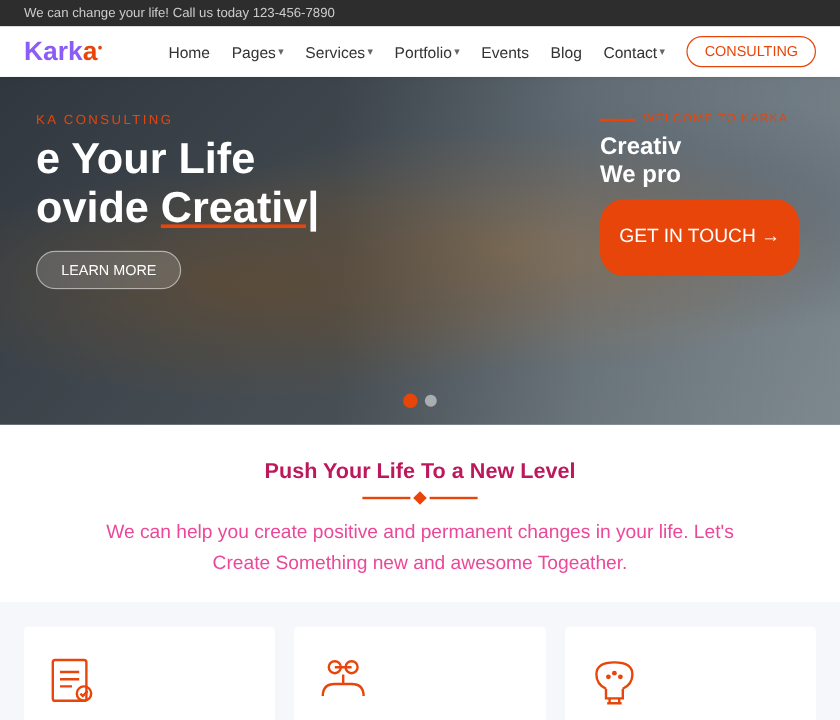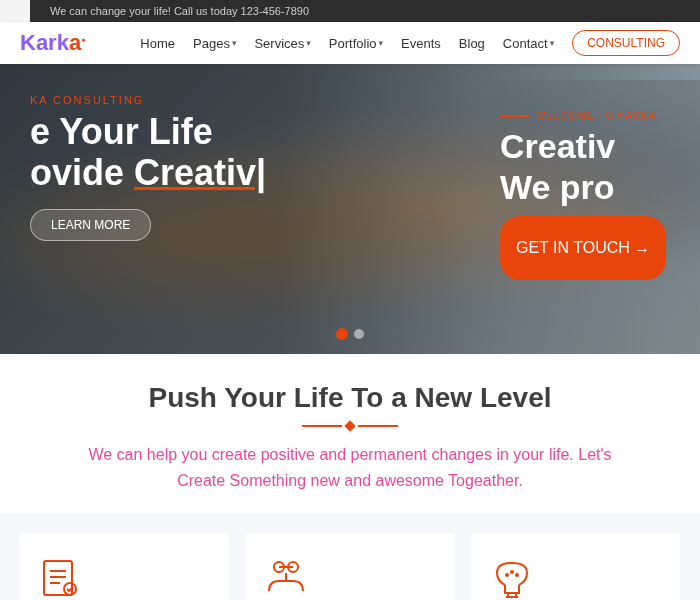--- a/index.html
+++ b/index.html
@@ -6,21 +6,20 @@
     body { font-family: Arial, sans-serif; width: 700px; height: 600px; overflow: hidden; background: #f5f5f5; }
 
     
     .top-bar {
       background: #2d2d2d;
       color: #ccc;
       font-size: 11px;
       padding: 5px 20px;
       display: flex;
       justify-content: space-between;
-      margin-left: 30px;
     }
     .top-bar-left { color: #ccc; }
     .top-bar-right { display: flex; align-items: center; gap: 10px; }
     .top-bar-right a { color: #ccc; text-decoration: none; font-size: 11px; }
     .social-icons { display: flex; gap: 6px; }
     .social-icon { color: #ccc; font-size: 11px; cursor: pointer; }
 
     
     .header {
       background: #fff;
@@ -109,40 +108,40 @@
       padding: 8px 20px;
       border-radius: 20px;
       font-size: 12px;
       cursor: pointer;
       backdrop-filter: blur(2px);
     }
 
     
     .hero-right {
       position: absolute;
-      top: 16px; right: 0;
+      top: 0; right: 0;
       width: 220px;
       height: 100%;
       z-index: 4;
       padding: 30px 20px;
       background: linear-gradient(to left, rgba(0,0,0,0.15), transparent);
     }
     .welcome-tag {
       color: #e8450a;
       font-size: 10px;
       letter-spacing: 1px;
       display: flex;
       align-items: center;
       gap: 6px;
       margin-bottom: 5px;
     }
     .welcome-line { width: 30px; height: 2px; background: #e8450a; display: inline-block; }
     .hero-right-title {
       color: #fff;
-      font-size: 34px;
+      font-size: 20px;
       font-weight: 700;
       line-height: 1.2;
       margin-bottom: 8px;
     }
     .get-in-touch-btn {
       background: #e8450a;
       color: #fff;
       border: none;
       padding: 23px 16px;
       border-radius: 20px;
@@ -164,23 +163,23 @@
     .dot { width: 10px; height: 10px; border-radius: 50%; background: rgba(255,255,255,0.5); }
     .dot.active { background: #e8450a; width: 12px; height: 12px; margin-top: -1px; }
 
     
     .section-intro {
       background: #fff;
       text-align: center;
       padding: 28px 80px 20px;
     }
     .section-intro h2 {
-      font-size: 28px;
+      font-size: 18px;
       font-weight: 700;
-      color: #404040;
+      color: #be185d;
       margin-bottom: 8px;
     }
     .orange-divider {
       display: flex;
       align-items: center;
       justify-content: center;
       gap: 4px;
       margin-bottom: 12px;
     }
     .divider-line { width: 40px; height: 2px; background: #e8450a; }

